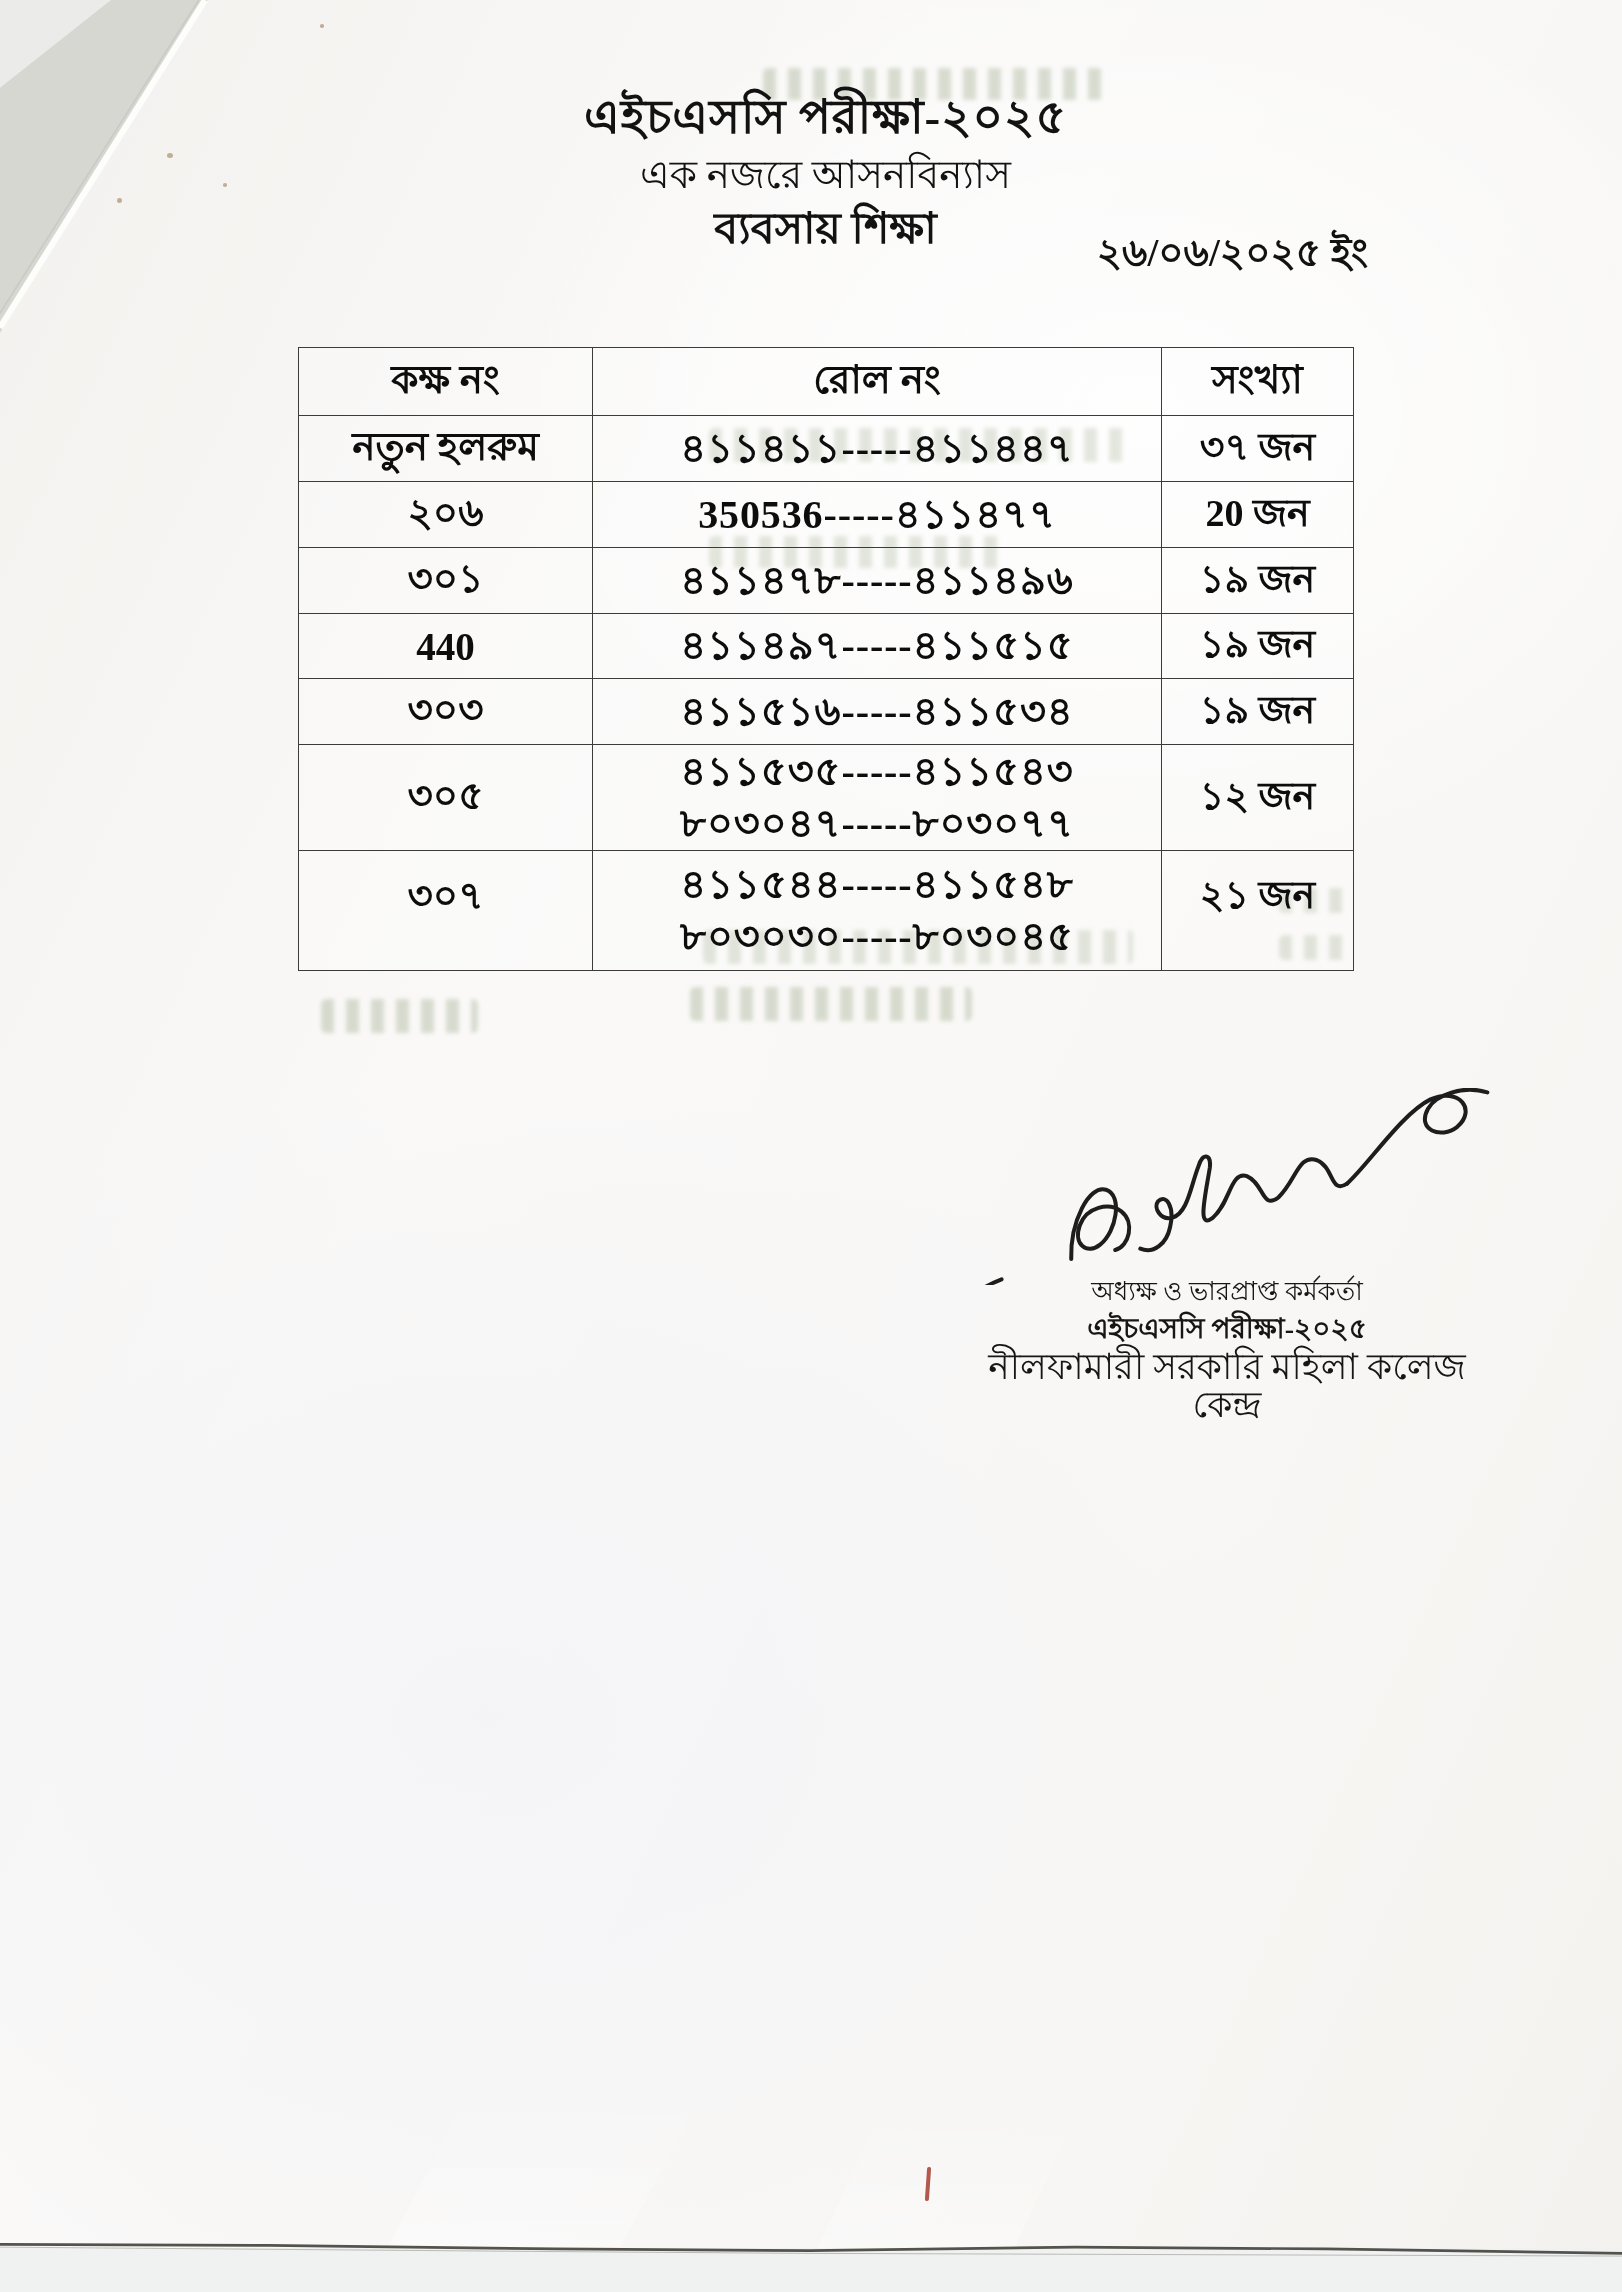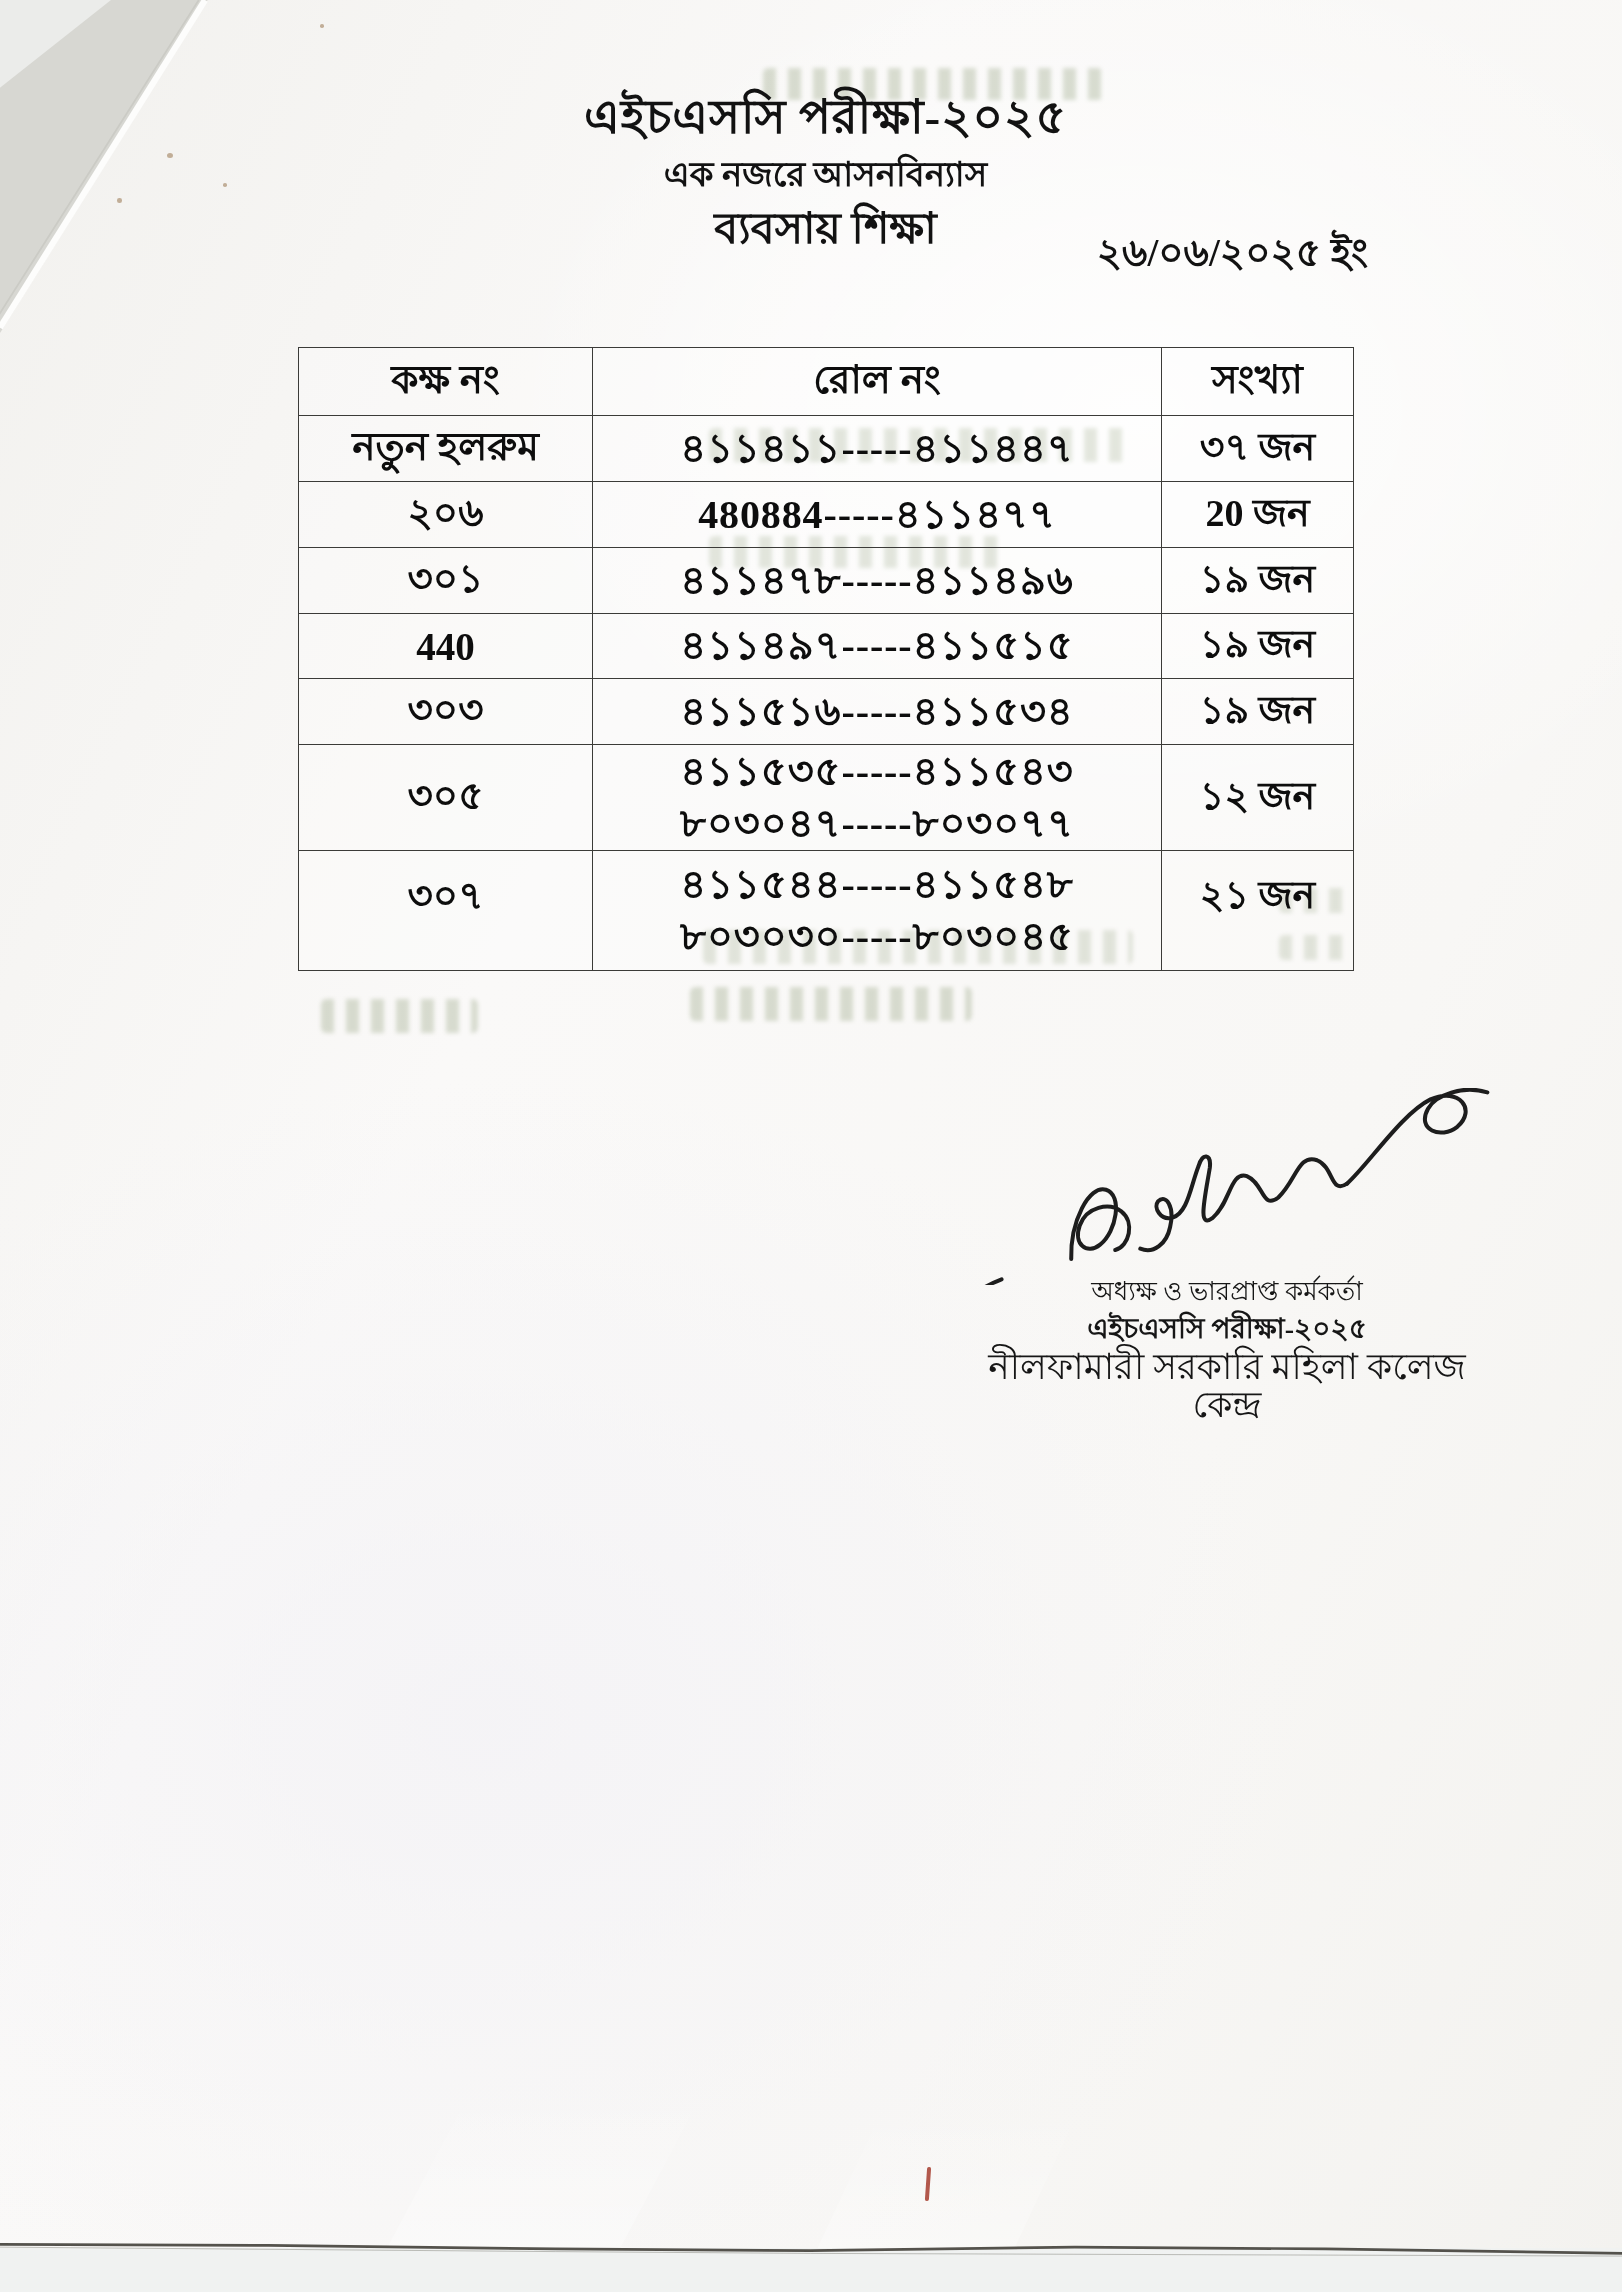--- a/index.html
+++ b/index.html
@@ -22,21 +22,21 @@
     position:absolute;border-radius:5.4px;opacity:.26;filter:blur(2.2px);
     background:repeating-linear-gradient(90deg,#76885c 0 13.4px,rgba(0,0,0,0) 13.4px 25px);
   }
   .speck{position:absolute;border-radius:50%;background:#97744f;opacity:.55;}
   
   .header-block{
     position:absolute;left:298px;top:86px;width:1055px;text-align:center;color:#121212;
   }
   .college-name{font-size:49px;font-weight:bold;line-height:64px;letter-spacing:0.9px;}
   .exam-title{font-size:47px;font-weight:bold;line-height:63px;letter-spacing:0.9px;}
-  .subtitle{font-size:34px;font-weight:bold;line-height:52px;}
+  .subtitle{font-size:39px;font-weight:normal;line-height:52px;}
   .group-name{font-size:43px;font-weight:bold;line-height:56px;}
   .date-line{
     position:absolute;top:222px;left:1024px;width:344px;text-align:right;
     font-size:39px;font-weight:bold;color:#121212;
   }
   
   table.seating{
     position:absolute;left:298px;top:347px;border-collapse:collapse;table-layout:fixed;
     color:#0d0d0d;
     border-radius:23px;
@@ -119,21 +119,21 @@
         <tr class="single">
           <td class="cell-room">নতুন হলরুম</td>
           <td>
             <div class="roll-line">৪১১৪১১-----৪১১৪৪৭</div>
           </td>
           <td class="cell-count">৩৭ জন</td>
         </tr>
         <tr class="single">
           <td class="cell-room">২০৬</td>
           <td>
-            <div class="roll-line">480884-----৪১১৪৭৭</div>
+            <div class="roll-line">350536-----৪১১৪৭৭</div>
           </td>
           <td class="cell-count">20 জন</td>
         </tr>
         <tr class="single">
           <td class="cell-room">৩০১</td>
           <td>
             <div class="roll-line">৪১১৪৭৮-----৪১১৪৯৬</div>
           </td>
           <td class="cell-count">১৯ জন</td>
         </tr>

